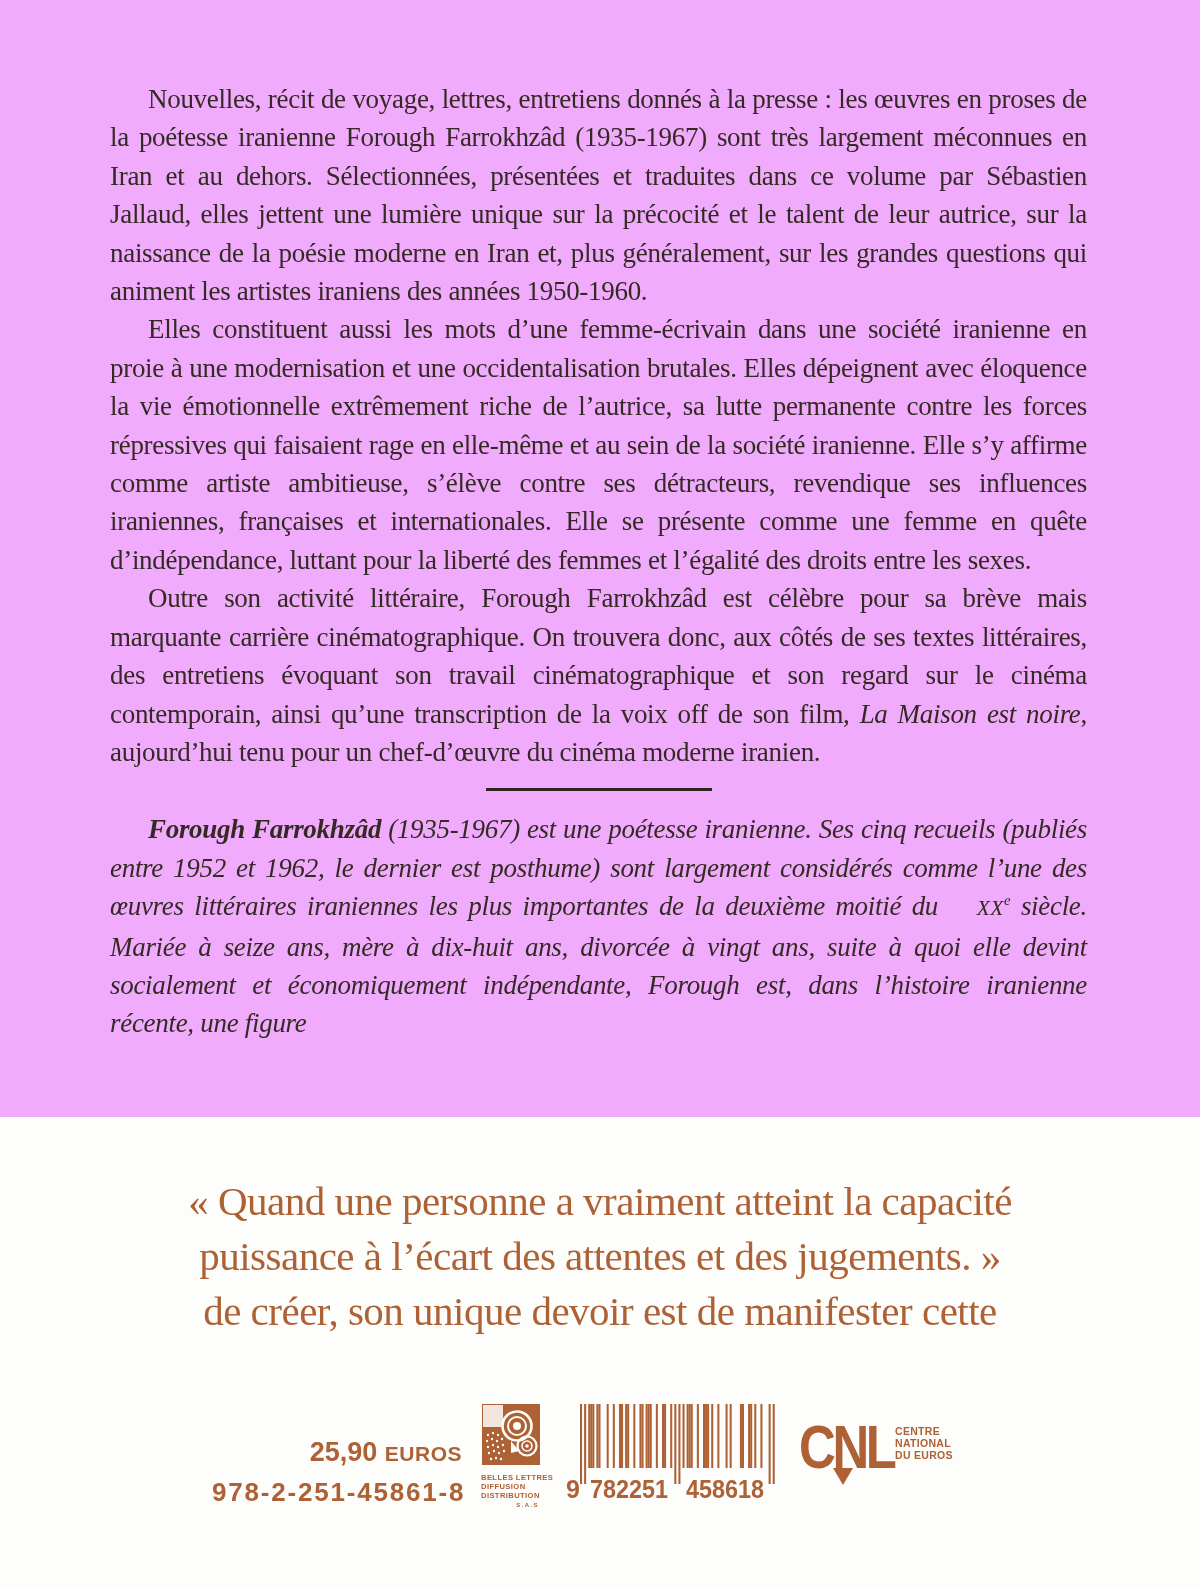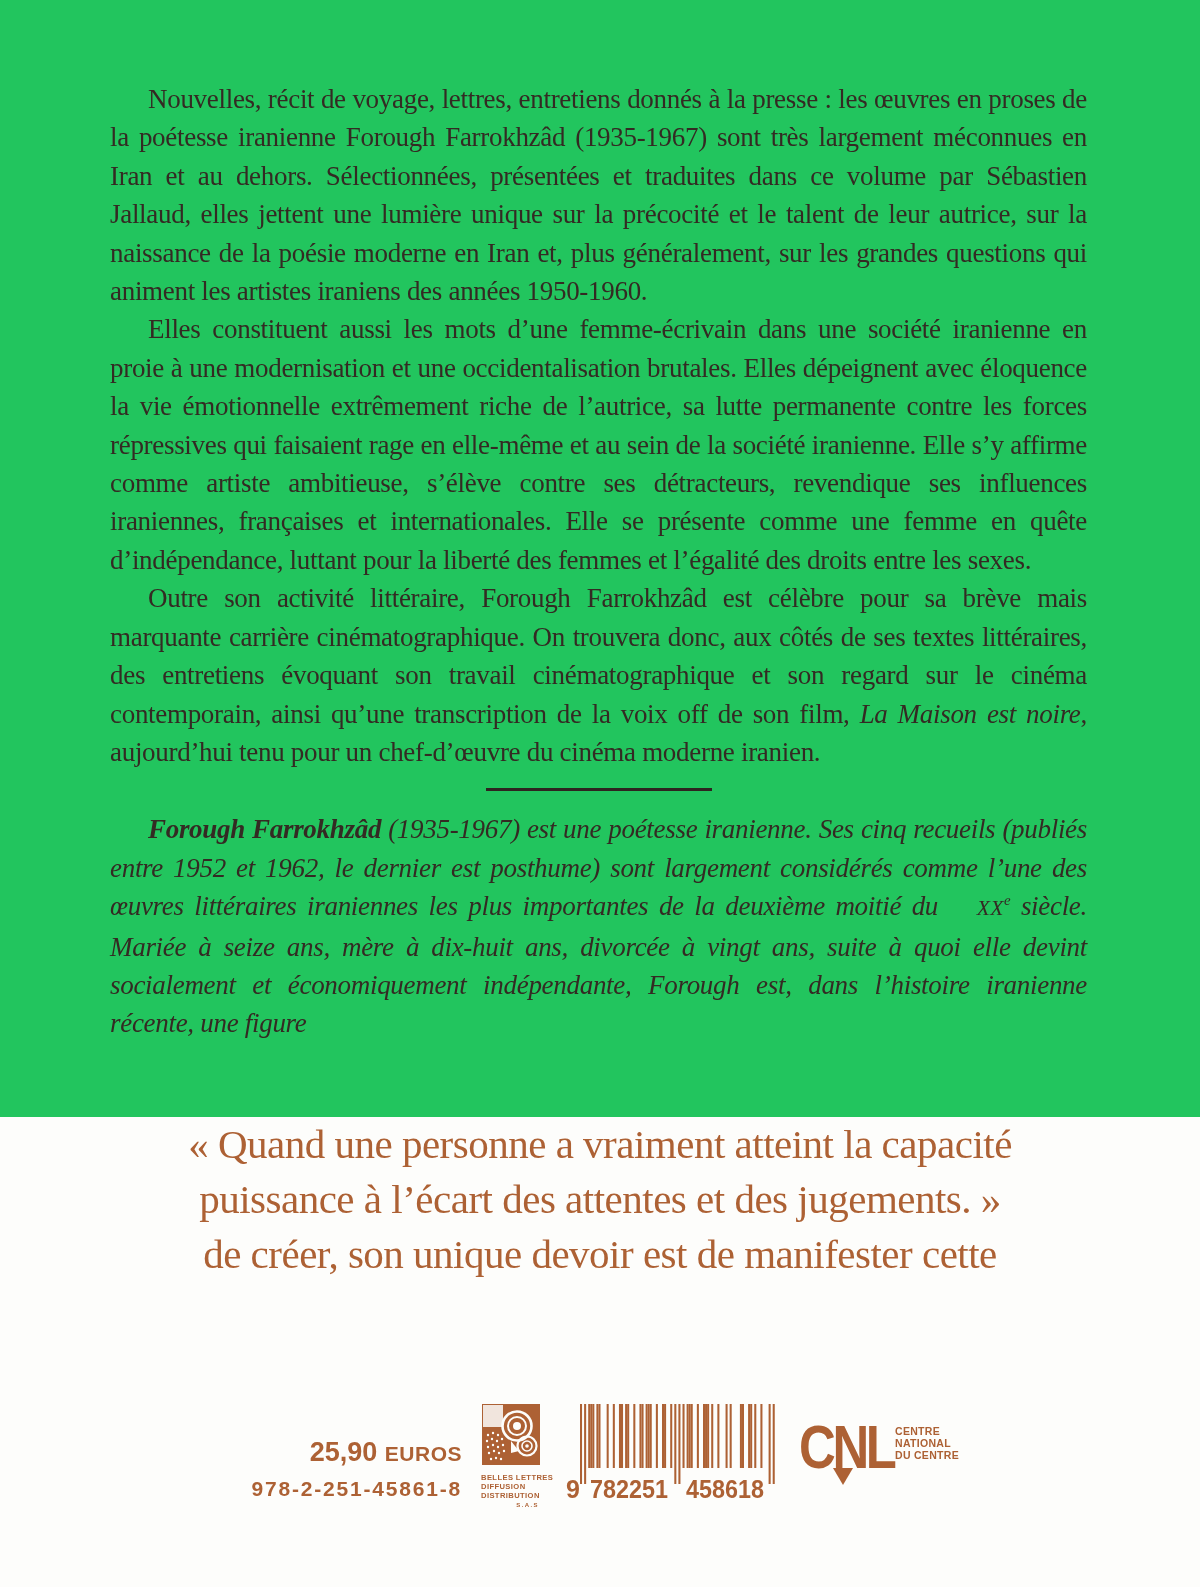--- a/index.html
+++ b/index.html
@@ -1,19 +1,19 @@
 <!DOCTYPE html>
 <html lang="fr"><head>
 <meta charset="utf-8">
 <style>
   * { margin:0; padding:0; box-sizing:border-box; }
   html,body { background:#777; }
   .cover {
     position:relative; width:1200px; height:1587px;
-    background:#22c55e; overflow:hidden;
+    background:#f0abfc; overflow:hidden;
     font-family:"Liberation Serif", serif;
   }
   
   .brown-section { position:absolute; left:0; top:0; width:1200px; height:1117px; overflow:hidden; }
   .text-flow {
     position:absolute; left:110px; top:80px; width:977px;
     color:#342a23; font-size:27px; line-height:38.4px;
     letter-spacing:-0.3px; text-align:justify;
   }
   .body-para { text-indent:38px; }
@@ -22,31 +22,31 @@
   .century   { font-size:0.8em; letter-spacing:0.5px;margin-left:28px; }
   .century-sup { font-size:0.55em; vertical-align:super; line-height:0; }
   .divider { width:226px; height:3px; background:#2e2520; margin:17px auto 19px auto; }
 
   
   .white-section {
     position:absolute; left:0; top:1117px; width:1200px; height:470px;
     background:#fdfdfb;
   }
   .quote {
-    text-align:center;
+    padding-top:57px; text-align:center;
     color:#ad6134; font-size:41px; line-height:55px; letter-spacing:-0.5px;
   }
   
   .price-block {
     position:absolute; left:212px; top:320px; width:250px; text-align:right;
     color:#ad6134; font-family:"Liberation Sans", sans-serif; font-weight:bold;
   }
   .price-line { font-size:27px; white-space:nowrap; }
   .price-currency { font-size:21px; letter-spacing:0.5px; }
-  .isbn { margin-top:9px; font-size:21px; letter-spacing:1.8px; white-space:nowrap; }
+  .isbn { margin-top:9px; font-size:26px; letter-spacing:1.8px; white-space:nowrap; }
 
   
   .bl-logo { position:absolute; left:481px; top:286px; width:60px; color:#ad6134;
              font-family:"Liberation Sans", sans-serif; }
   .bl-lines { margin-top:4px; font-weight:bold; font-size:7.6px; line-height:8.8px;
               letter-spacing:0.4px; white-space:nowrap; }
   .bl-sas { text-align:right; font-size:6px; letter-spacing:1.4px; margin-top:1px; padding-right:2px; }
 
   
   .barcode { position:absolute; left:566px; top:287px; width:212px; height:98px; }
@@ -191,18 +191,18 @@
           <text x="120" y="94" fill="#ad6134" font-family="&quot;Liberation Sans&quot;, sans-serif" font-weight="bold" font-size="25" textLength="78" lengthAdjust="spacingAndGlyphs">458618</text>
         </svg>
     </div>
 
     <div class="cnl">
       <div class="cnl-acronym">CNL</div>
       <div class="cnl-notch"></div>
       <div class="cnl-text">
         <div>CENTRE</div>
         <div>NATIONAL</div>
-        <div>DU CENTRE</div>
+        <div>DU EUROS</div>
       </div>
     </div>
 
   </div>
 </div>
 
 </body></html>

